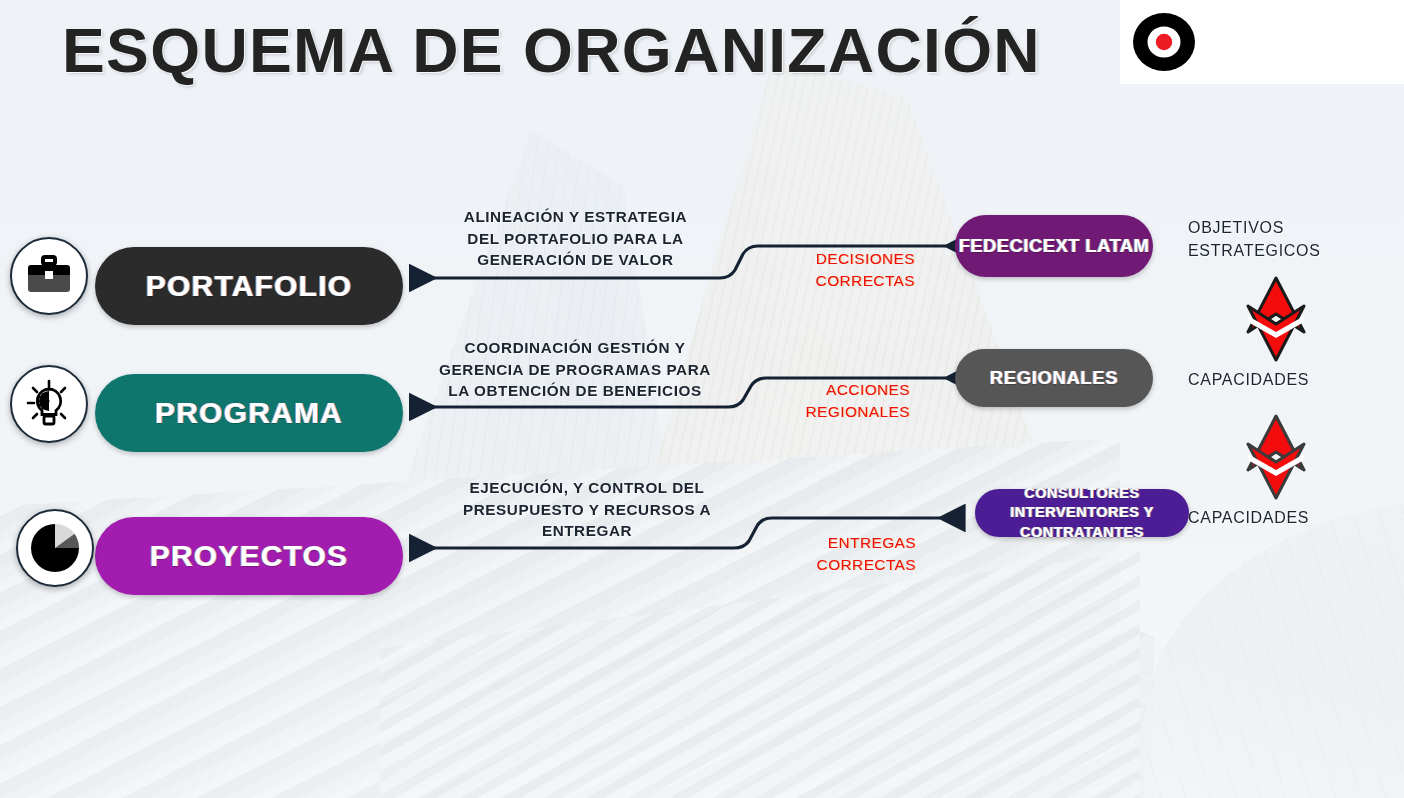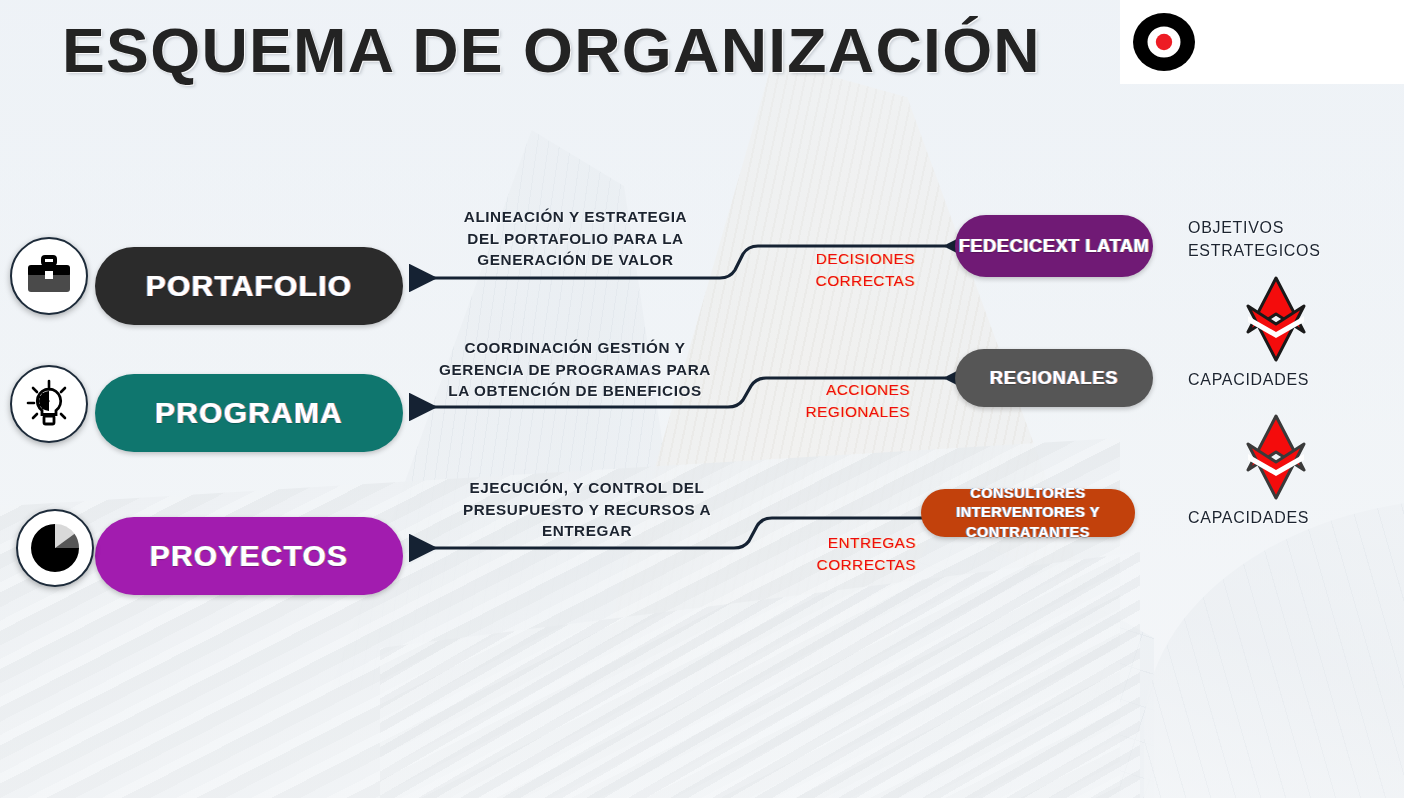--- a/index.html
+++ b/index.html
@@ -192,21 +192,21 @@
     z-index: 3;
   }
   #badge-portafolio { left: 10px; top: 237px; }
   #badge-programa   { left: 10px; top: 365px; }
   #badge-proyectos  { left: 16px; top: 509px; }
 
   
   .pill-right { width: 198px; }
   #pill-fedecicext { left: 955px; top: 215px; height: 62px; background: #701a75; font-size: 18.5px; letter-spacing: .4px; }
   #pill-regionales { left: 955px; top: 349px; height: 58px; background: #565656; font-size: 18.5px; letter-spacing: .6px; }
-  #pill-consultores{ left: 921px; top: 489px; height: 48px; background: #c2410c; font-size: 14.5px; letter-spacing: .5px; line-height: 1.35; width: 214px; }
+  #pill-consultores{ left: 975px; top: 489px; height: 48px; background: #4c1d95; font-size: 14.5px; letter-spacing: .5px; line-height: 1.35; width: 214px; }
 
   
   .desc {
     position: absolute;
     text-align: center;
     color: #1c2430;
     font-weight: 700;
     font-size: 15.3px;
     line-height: 1.42;
     letter-spacing: .55px;

